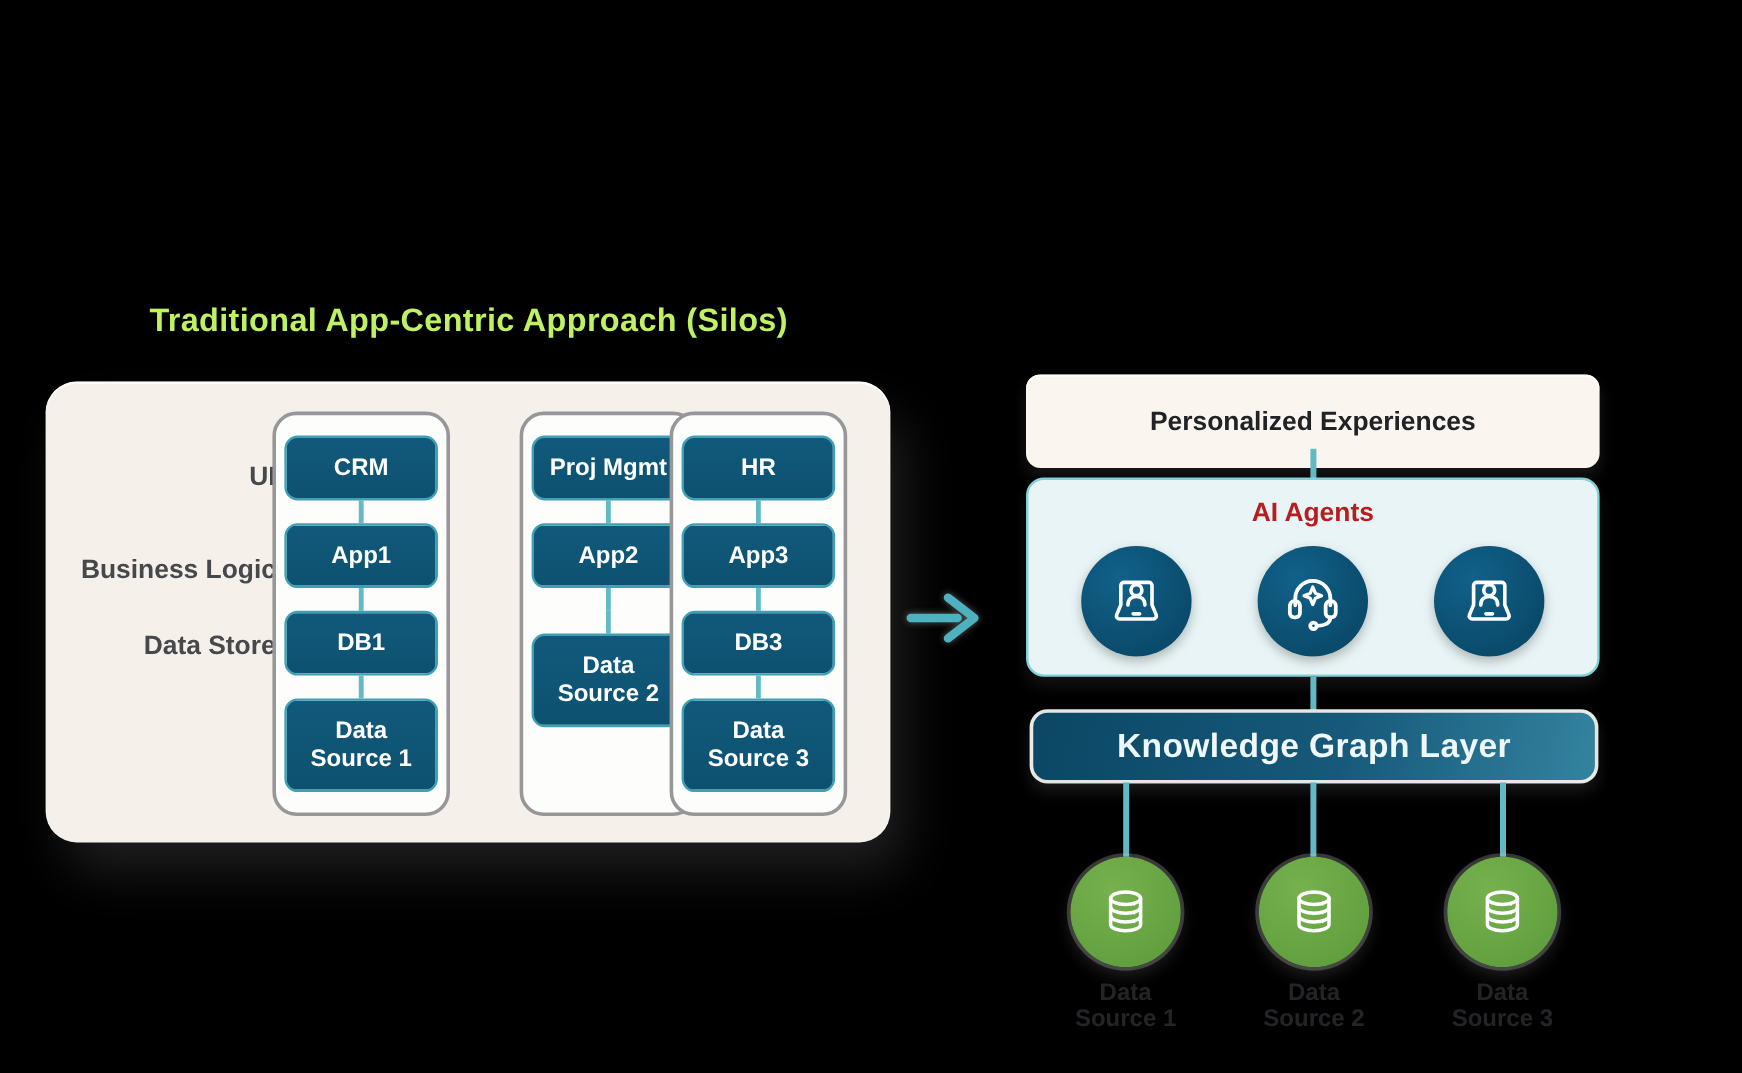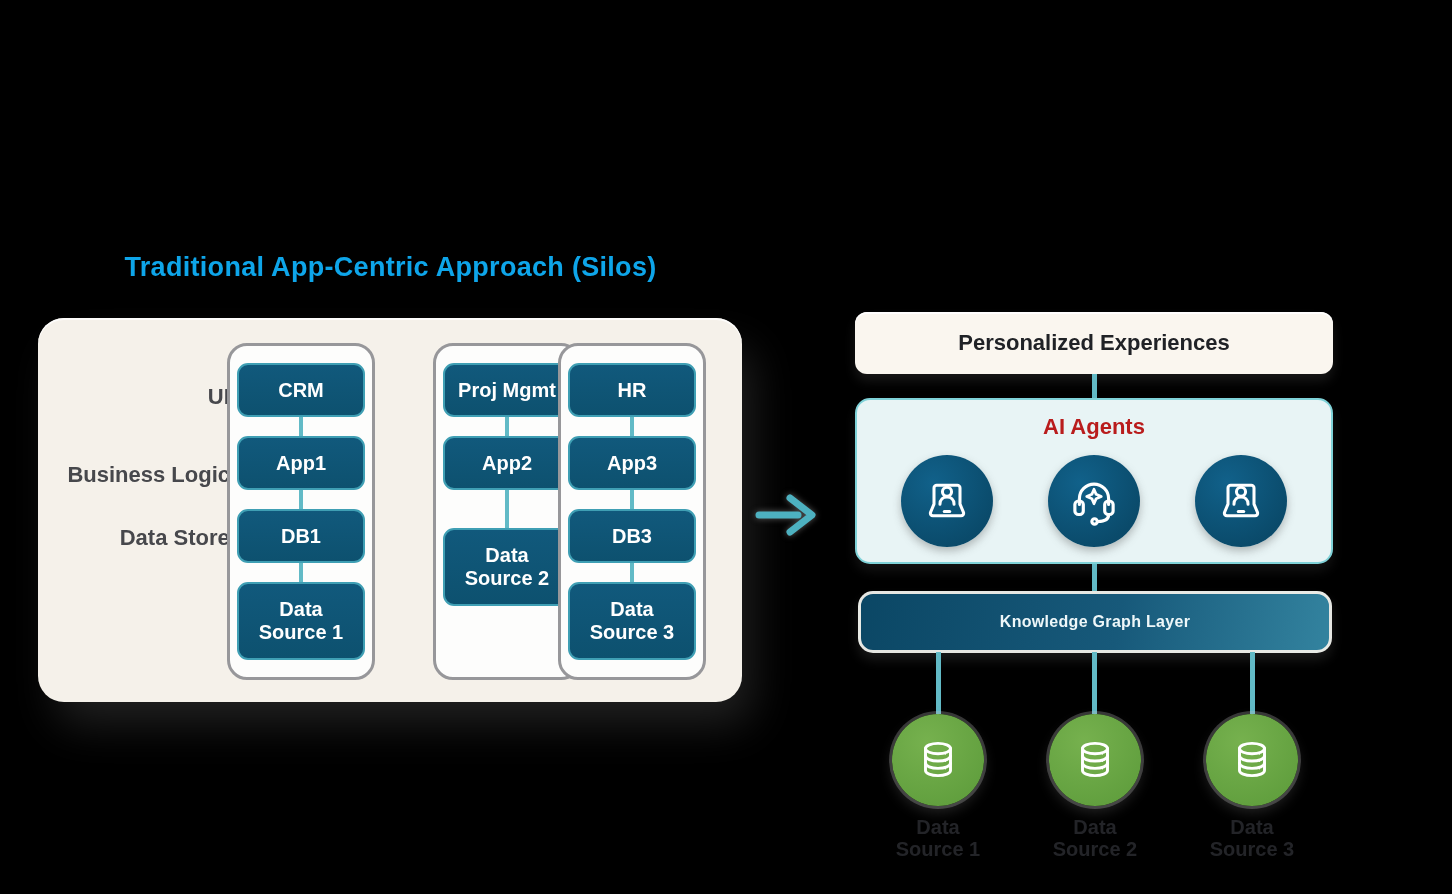--- a/index.html
+++ b/index.html
@@ -1,21 +1,21 @@
 <!DOCTYPE html>
 <html><head>
 <meta charset="utf-8">
 <style>
   * { margin:0; padding:0; box-sizing:border-box; }
   body { background:#000; font-family:"Liberation Sans", sans-serif; }
   .canvas { position:relative; width:1452px; height:894px; background:#000; overflow:hidden; }
 
   
   .title { position:absolute; top:252px; font-size:27px; font-weight:700; text-align:center; letter-spacing:.3px; }
-  .title.left  { left:38px;  width:705px; color:#0ea5e9; }
+  .title.left  { left:38px;  width:705px; color:#bef264; }
   .title.right { left:820px; width:552px; color:#1d1e22; }
 
   
   .left-card { position:absolute; left:38px; top:318px; width:704px; height:384px;
     background:#f5f1ea; border-radius:26px;
     box-shadow: 14px 26px 44px -4px rgba(150,150,150,0.22), inset 0 2px 0 rgba(255,255,255,.8); }
 
   .row-label { position:absolute; width:172px; text-align:right; font-size:22px; font-weight:700; color:#47484c; }
   .rl-uis { left:32px; top:66px; }
   .rl-bl  { left:20px; top:144px; }
@@ -30,21 +30,21 @@
     border:2.5px solid #3f9fb4; border-radius:11px; color:#fff; font-size:20px; font-weight:600;
     display:flex; align-items:center; justify-content:center; text-align:center; line-height:1.15; flex:0 0 auto; }
   .tbox.tall { height:78px; }
   .tbox .wrap { width:104px; }
   .vconn { width:4px; height:19px; background:#62bac6; flex:0 0 auto; }
 
   
   .arrow { position:absolute; left:752px; top:492px; filter:drop-shadow(0 0 3px rgba(160,160,160,.55)); }
 
   
-  .pe-box { position:absolute; left:855px; top:312px; width:478px; height:62px; background:#faf6ef;
+  .pe-box { position:absolute; left:855px; top:312px; width:478px; height:78px; background:#faf6ef;
     border-radius:12px; display:flex; align-items:center; justify-content:center;
     font-size:22px; font-weight:700; color:#202226;
     box-shadow:0 7px 12px rgba(125,125,125,.18), inset 0 2px 0 rgba(255,255,255,.9); }
 
   .conn-v { position:absolute; width:5px; background:#62bac6; }
   .c-pe-ai { left:1092px; top:374px; height:26px; }
   .c-ai-kg { left:1092px; top:564px; height:29px; }
   .c-kg-1  { left:936px;  top:652px; height:62px; }
   .c-kg-2  { left:1092px; top:652px; height:62px; }
   .c-kg-3  { left:1250px; top:652px; height:62px; }
@@ -57,21 +57,21 @@
   .agent-circle { position:absolute; top:55px; width:92px; height:92px; border-radius:50%;
     background:radial-gradient(circle at 35% 30%, #11618a, #0a4a6a 75%);
     display:flex; align-items:center; justify-content:center;
     box-shadow:0 4px 9px rgba(70,70,70,.35); }
   .ac-1 { left:44px; } .ac-2 { left:191px; } .ac-3 { left:338px; }
 
   .kg-bar { position:absolute; left:858px; top:591px; width:474px; height:62px;
     background:linear-gradient(100deg,#0b4765 0%, #17597a 55%, #33839f 100%);
     border:3px solid rgba(248,244,237,.92); border-radius:15px;
     display:flex; align-items:center; justify-content:center;
-    font-size:16px; font-weight:700; color:#eef7f9; letter-spacing:.3px;
+    font-size:28px; font-weight:700; color:#eef7f9; letter-spacing:.3px;
     box-shadow:0 7px 12px rgba(125,125,125,.2); }
 
   .green-circle { position:absolute; top:714px; width:92px; height:92px; border-radius:50%;
     background:radial-gradient(circle at 38% 30%, #76b14e, #619f3e 78%);
     display:flex; align-items:center; justify-content:center;
     box-shadow:0 0 0 3px rgba(190,190,190,.28), 0 6px 14px rgba(120,120,120,.3); }
   .gc-1 { left:892px; } .gc-2 { left:1049px; } .gc-3 { left:1206px; }
 
   .gc-label { position:absolute; top:816px; width:160px; text-align:center;
     font-size:20px; font-weight:700; color:#232428; line-height:1.1; }

